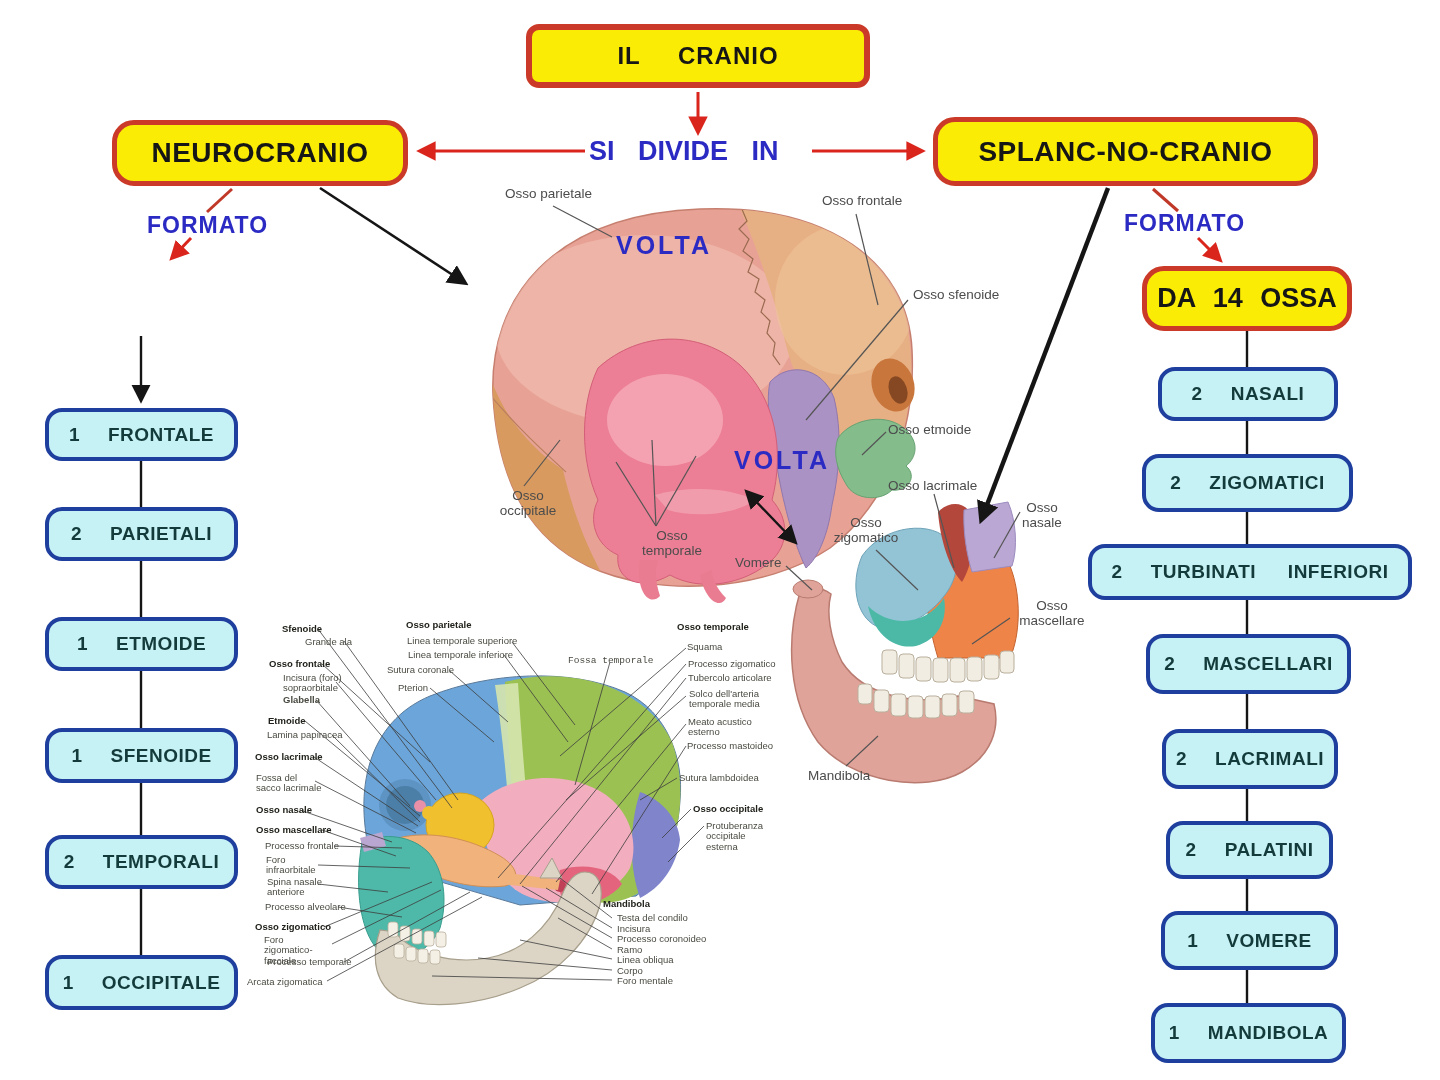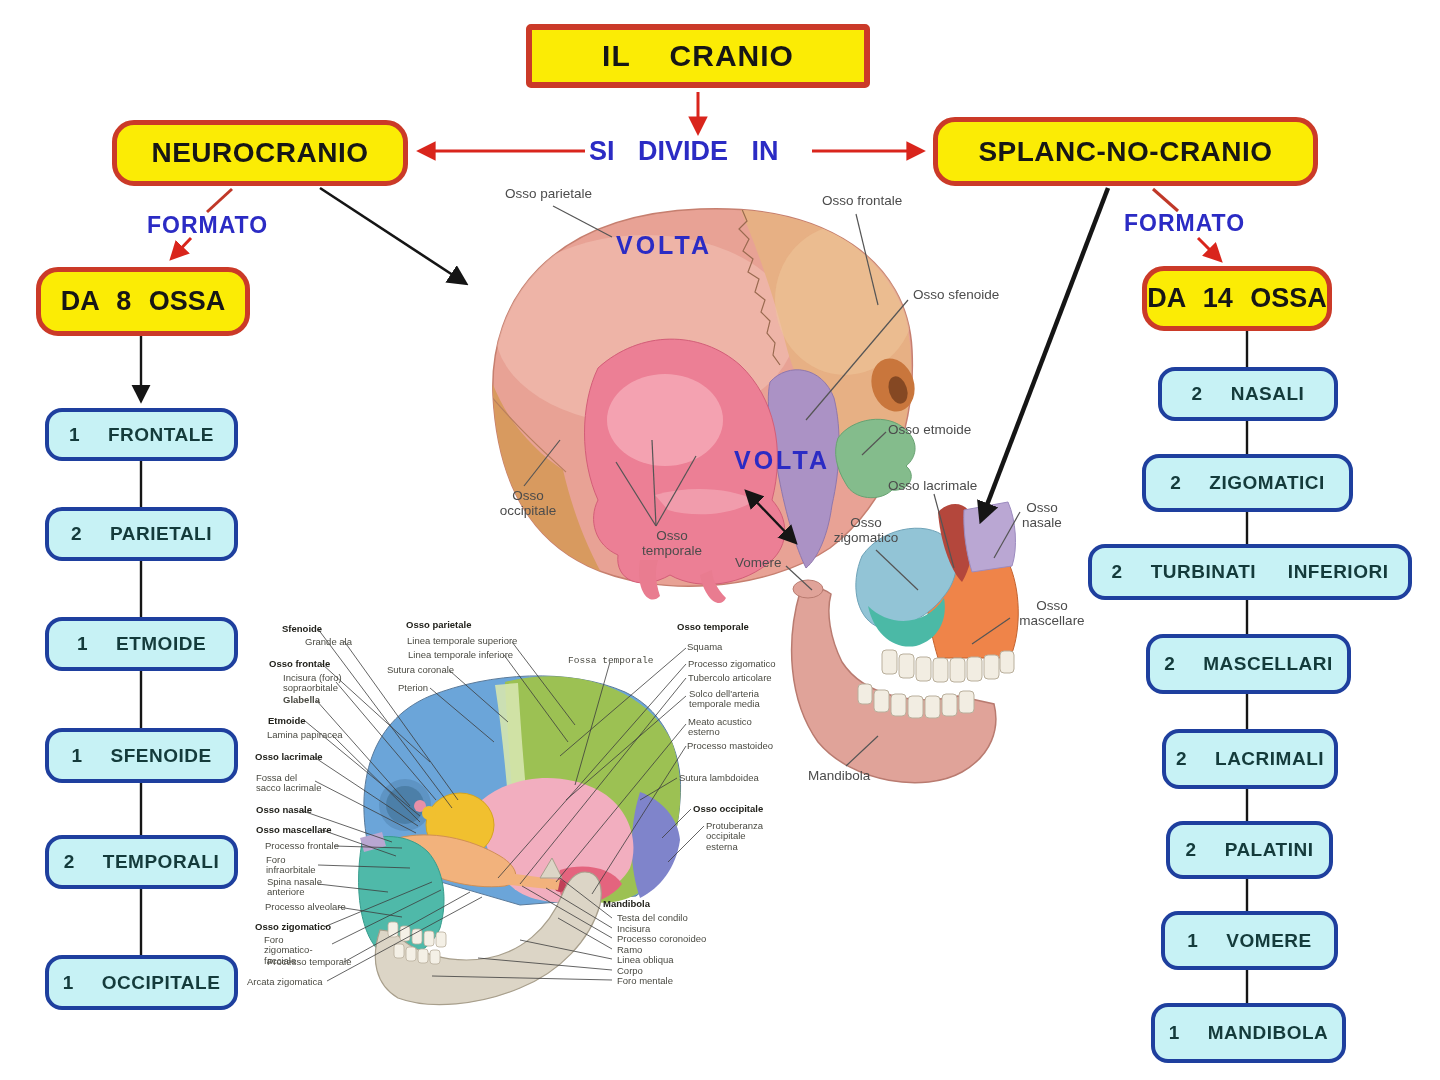--- a/index.html
+++ b/index.html
@@ -2,21 +2,21 @@
 <html><head>
 <meta charset="utf-8">
 <style>
   html,body{margin:0;padding:0;background:#fff;}
   .canvas{position:relative;width:1440px;height:1080px;background:#fff;overflow:hidden;
           font-family:"Liberation Sans",sans-serif;}
   svg.wires{position:absolute;left:0;top:0;width:1440px;height:1080px;}
   .node{position:absolute;display:flex;align-items:center;justify-content:center;
         box-sizing:border-box;font-weight:bold;color:#161616;text-align:center;}
   .yellow{background:#FBEC05;border:5px solid #CB3A28;border-radius:22px;}
-  .title-node{border-radius:5px;border-width:6px;font-size:30px;word-spacing:30px;letter-spacing:1px;}
+  .title-node{border-radius:13px;border-width:6px;font-size:24px;word-spacing:30px;letter-spacing:1px;}
   .big-node{font-size:28px;letter-spacing:.5px;}
   .da-node{font-size:27px;word-spacing:10px;}
   .bone{background:#C7F2F5;border:4px solid #1E3F9E;border-radius:17px;
         color:#143B3B;font-size:19px;letter-spacing:.5px;gap:28px;}
   .bone .name{word-spacing:26px;}
   .bluetxt{position:absolute;color:#2B2BC4;font-weight:bold;white-space:nowrap;}
   .divide{font-size:27px;word-spacing:16px;}
   .formato{font-size:23px;letter-spacing:1px;}
   .voltabase{font-size:25px;letter-spacing:3px;}
   .lbl{position:absolute;font-size:13.5px;color:#4c4c4c;line-height:1.12;white-space:nowrap;}
@@ -223,24 +223,21 @@
     <span>NEUROCRANIO</span>
   </div>
 
   <div class="node yellow big-node" style="left:933px;top:117px;width:385px;height:69px;">
     <span>SPLANC-NO-CRANIO</span>
   </div>
 
   <div class="bluetxt formato" style="left:147px;top:212px;">FORMATO</div>
   <div class="bluetxt formato" style="left:1124px;top:210px;">FORMATO</div>
 
-  <div class="node yellow da-node" style="left:36px;top:267px;width:214px;height:69px;">
-    <span>DA 8 OSSA</span>
-  </div>
-  <div class="node yellow da-node" style="left:1142px;top:266px;width:190px;height:65px;">
+  <div class="node yellow da-node" style="left:1142px;top:266px;width:210px;height:65px;">
     <span>DA 14 OSSA</span>
   </div>
 
   <div class="node bone" style="left:45px;top:408px;width:193px;height:53px;">
     <span class="num">1</span>
     <span class="name">FRONTALE</span>
   </div>
   <div class="node bone" style="left:45px;top:507px;width:193px;height:54px;">
     <span class="num">2</span>
     <span class="name">PARIETALI</span>

